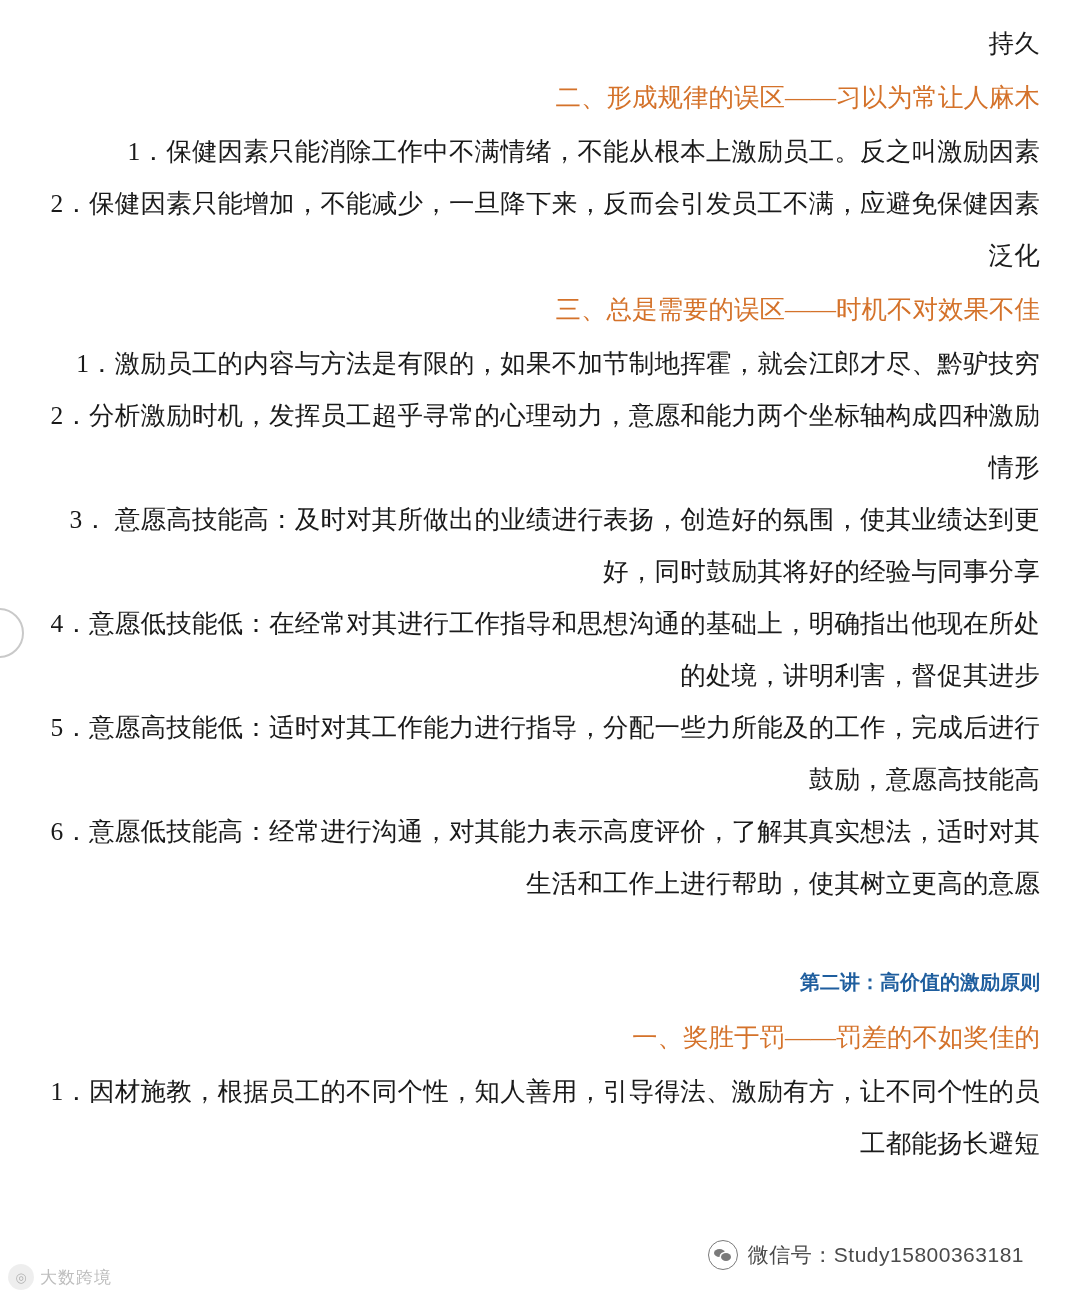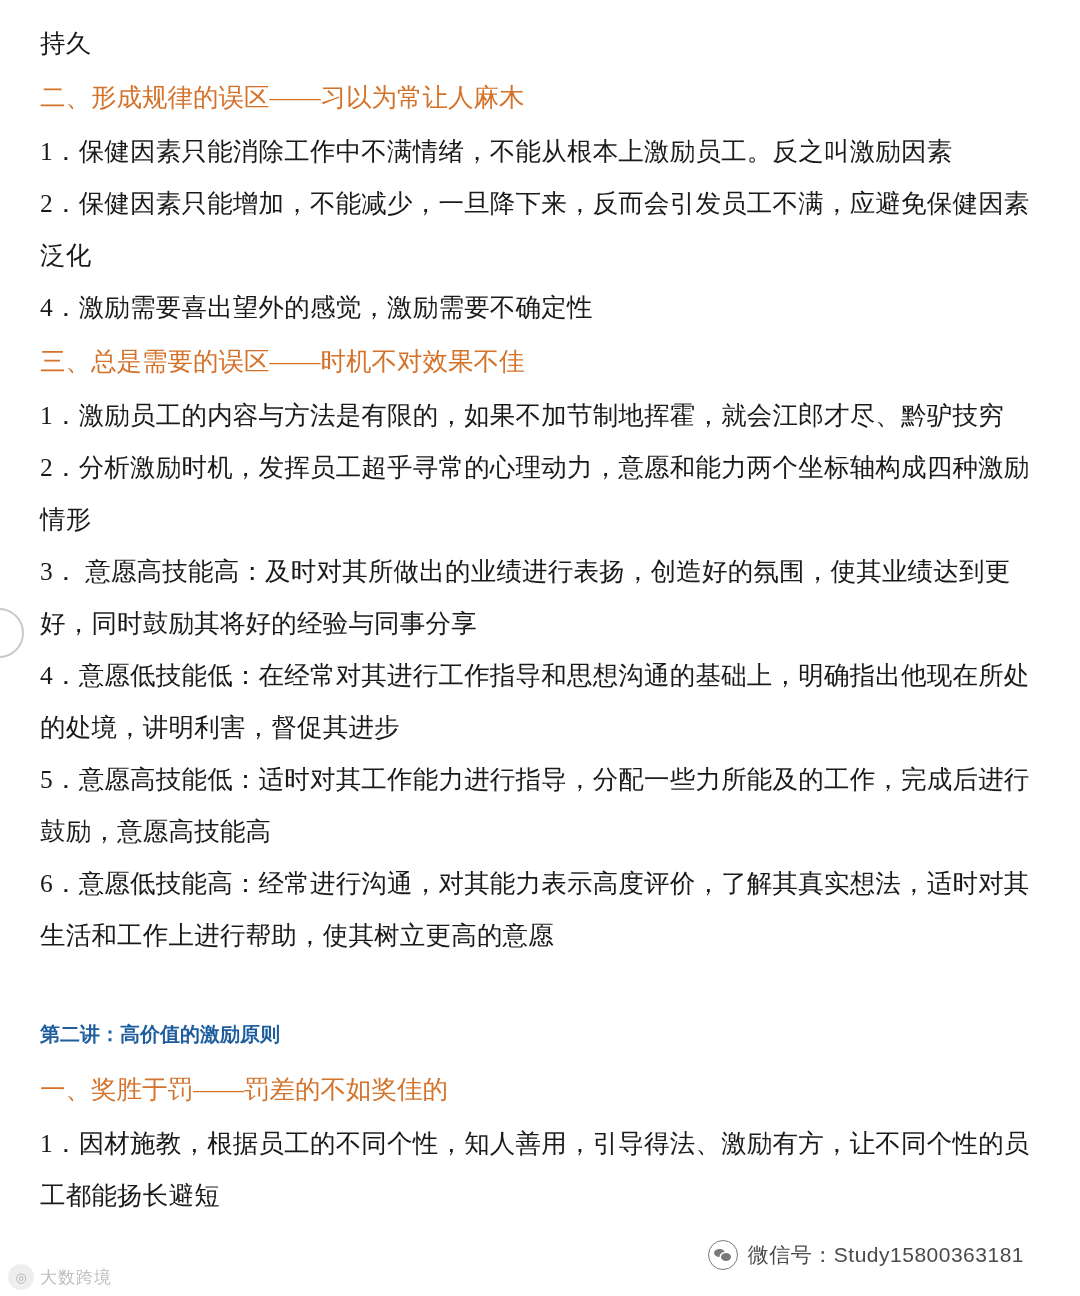--- a/index.html
+++ b/index.html
@@ -14,20 +14,21 @@
     color: #1d1d1d;
     position: relative;
     overflow: hidden;
   }
   .page {
     position: relative;
     width: 1080px;
     height: 1296px;
     box-sizing: border-box;
     padding: 18px 40px 0 40px;
+    text-align: right;
   }
   .line {
     font-size: 25.5px;
     line-height: 52px;
     letter-spacing: 0.2px;
     white-space: pre-wrap;
     color: #1a1a1a;
   }
   .heading-orange {
     color: #d4722a;
@@ -132,21 +133,20 @@
 </head>
 <body>
 
 <div class="page">
   <div id="content">
       <div class="line">持久</div>
       <div class="heading-orange">二、形成规律的误区——习以为常让人麻木</div>
       <div class="line">1．保健因素只能消除工作中不满情绪，不能从根本上激励员工。反之叫激励因素</div>
       <div class="line">2．保健因素只能增加，不能减少，一旦降下来，反而会引发员工不满，应避免保健因素</div>
       <div class="line">泛化</div>
-      <div class="line">4．激励需要喜出望外的感觉，激励需要不确定性</div>
       <div class="heading-orange">三、总是需要的误区——时机不对效果不佳</div>
       <div class="line">1．激励员工的内容与方法是有限的，如果不加节制地挥霍，就会江郎才尽、黔驴技穷</div>
       <div class="line">2．分析激励时机，发挥员工超乎寻常的心理动力，意愿和能力两个坐标轴构成四种激励</div>
       <div class="line">情形</div>
       <div class="line">3． 意愿高技能高：及时对其所做出的业绩进行表扬，创造好的氛围，使其业绩达到更</div>
       <div class="line">好，同时鼓励其将好的经验与同事分享</div>
       <div class="line">4．意愿低技能低：在经常对其进行工作指导和思想沟通的基础上，明确指出他现在所处</div>
       <div class="line">的处境，讲明利害，督促其进步</div>
       <div class="line">5．意愿高技能低：适时对其工作能力进行指导，分配一些力所能及的工作，完成后进行</div>
       <div class="line">鼓励，意愿高技能高</div>

